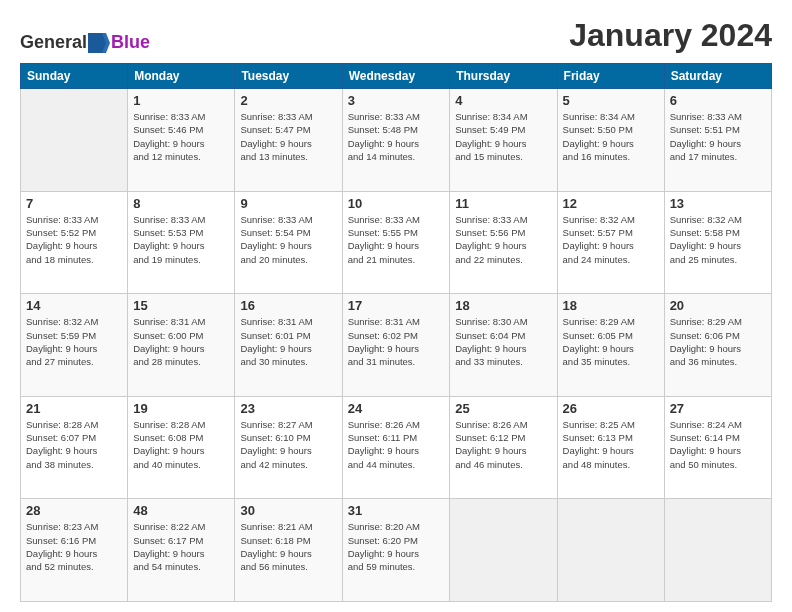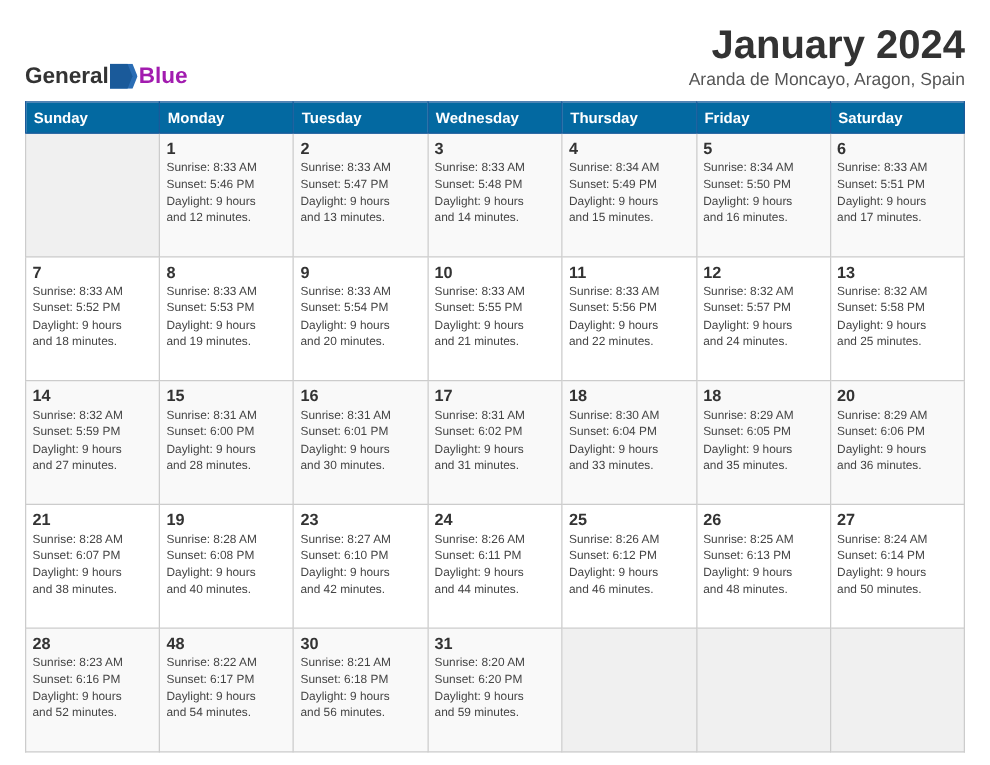--- a/index.html
+++ b/index.html
@@ -112,21 +112,20 @@
         <span class="logo-general">General</span>
         <svg width="22" height="20" viewBox="0 0 22 20" style="margin:0 1px">
           <polygon points="0,0 18,0 22,10 18,20 0,20" fill="#2a6db5"></polygon>
           <polygon points="0,0 14,0 18,10 14,20 0,20" fill="#1a5a9a"></polygon>
         </svg>
         <span class="logo-blue">Blue</span>
       </div>
     </div>
     <div class="title-area">
       <div class="calendar-title">January 2024</div>
-      <div class="calendar-subtitle">Aranda de Moncayo, Aragon, Spain</div>
     </div>
   </div>
 
   <table>
     <thead>
       <tr>
 
       <th>Sunday</th>
           <th>Monday</th>
           <th>Tuesday</th>

